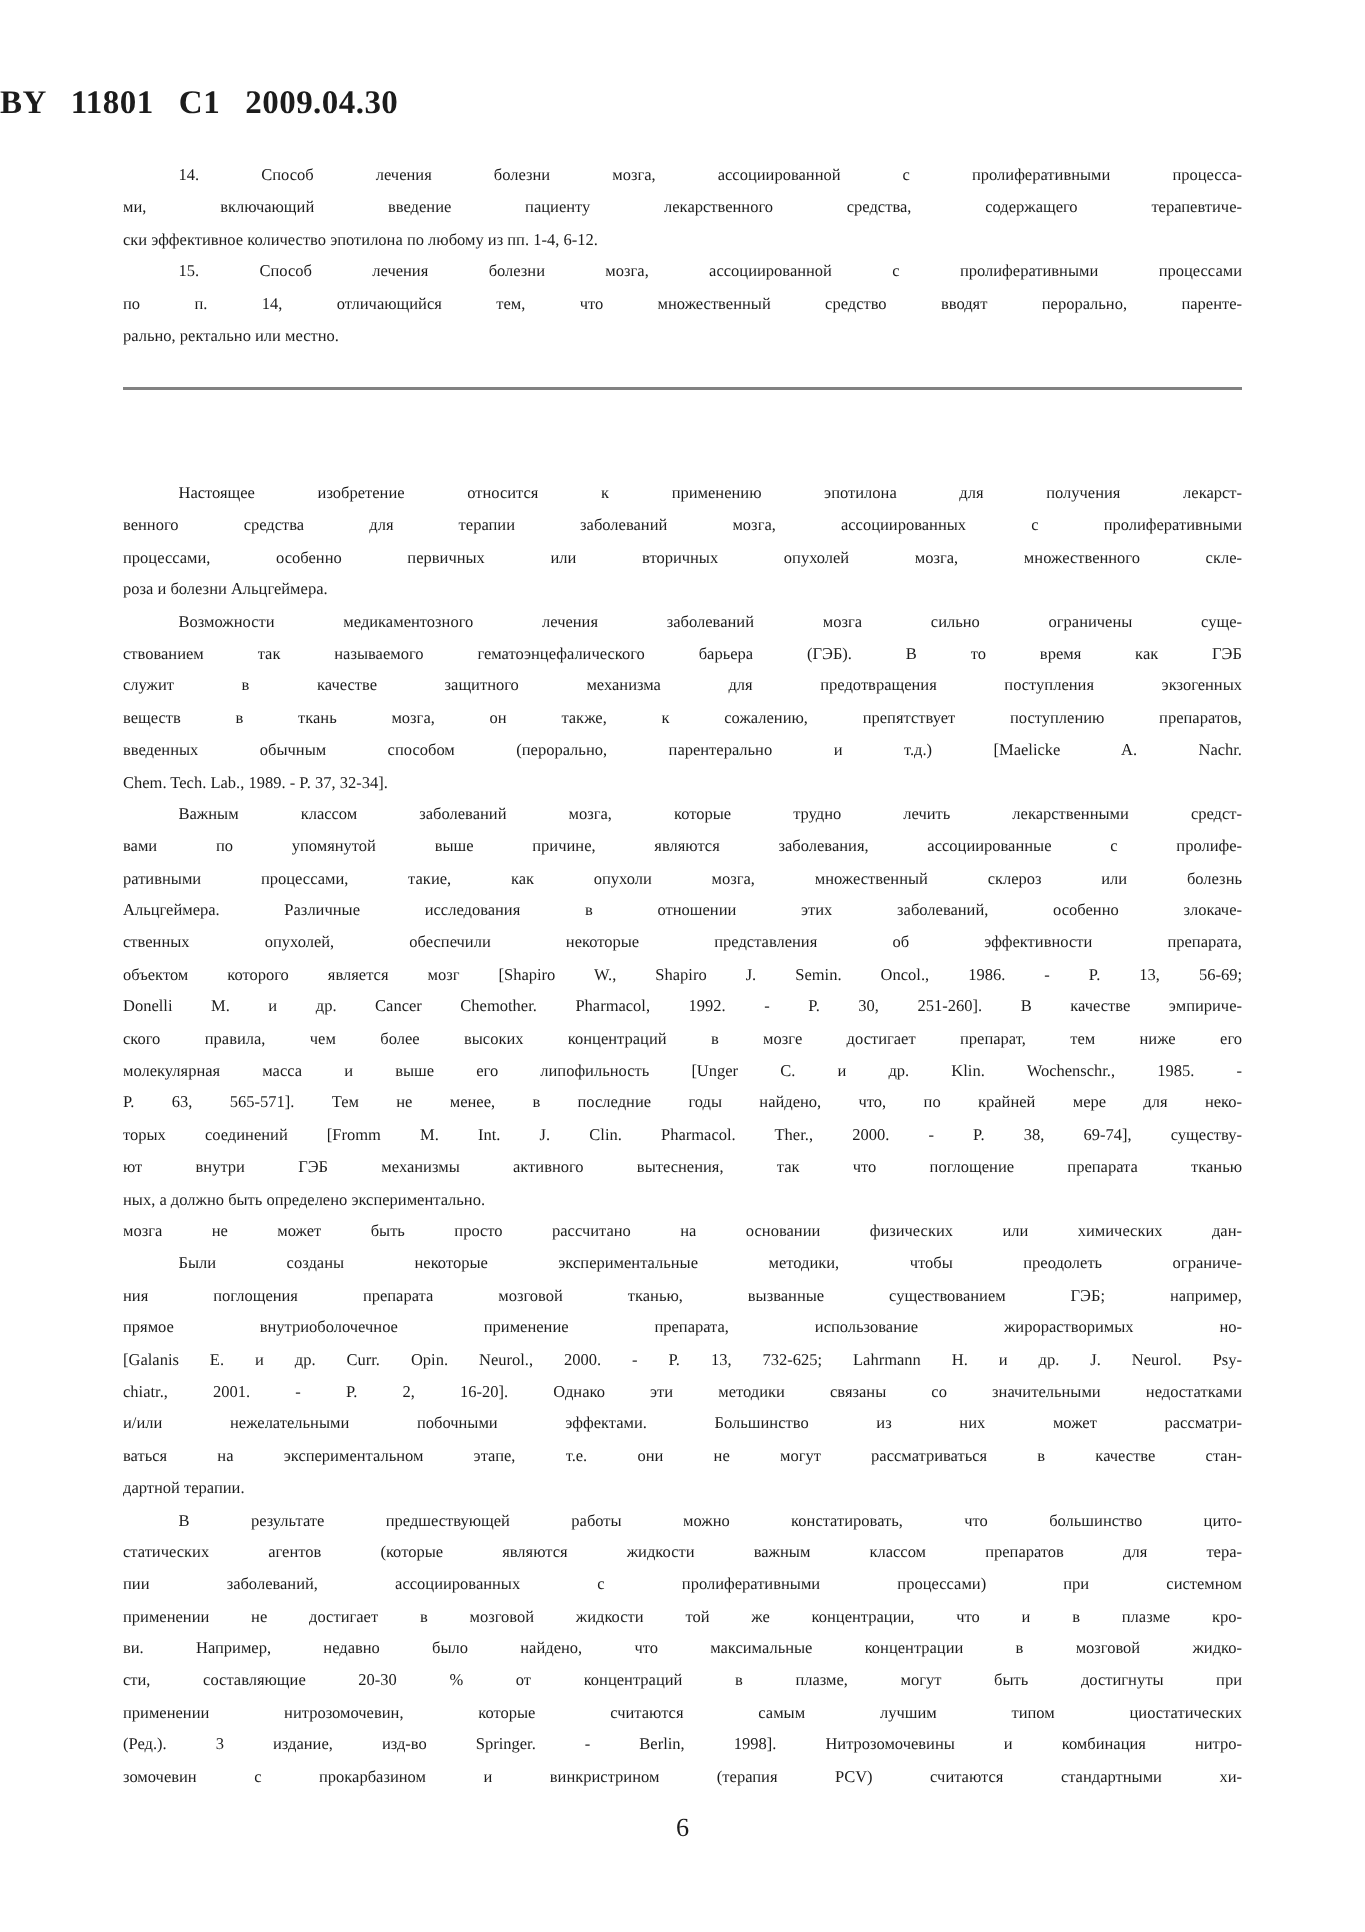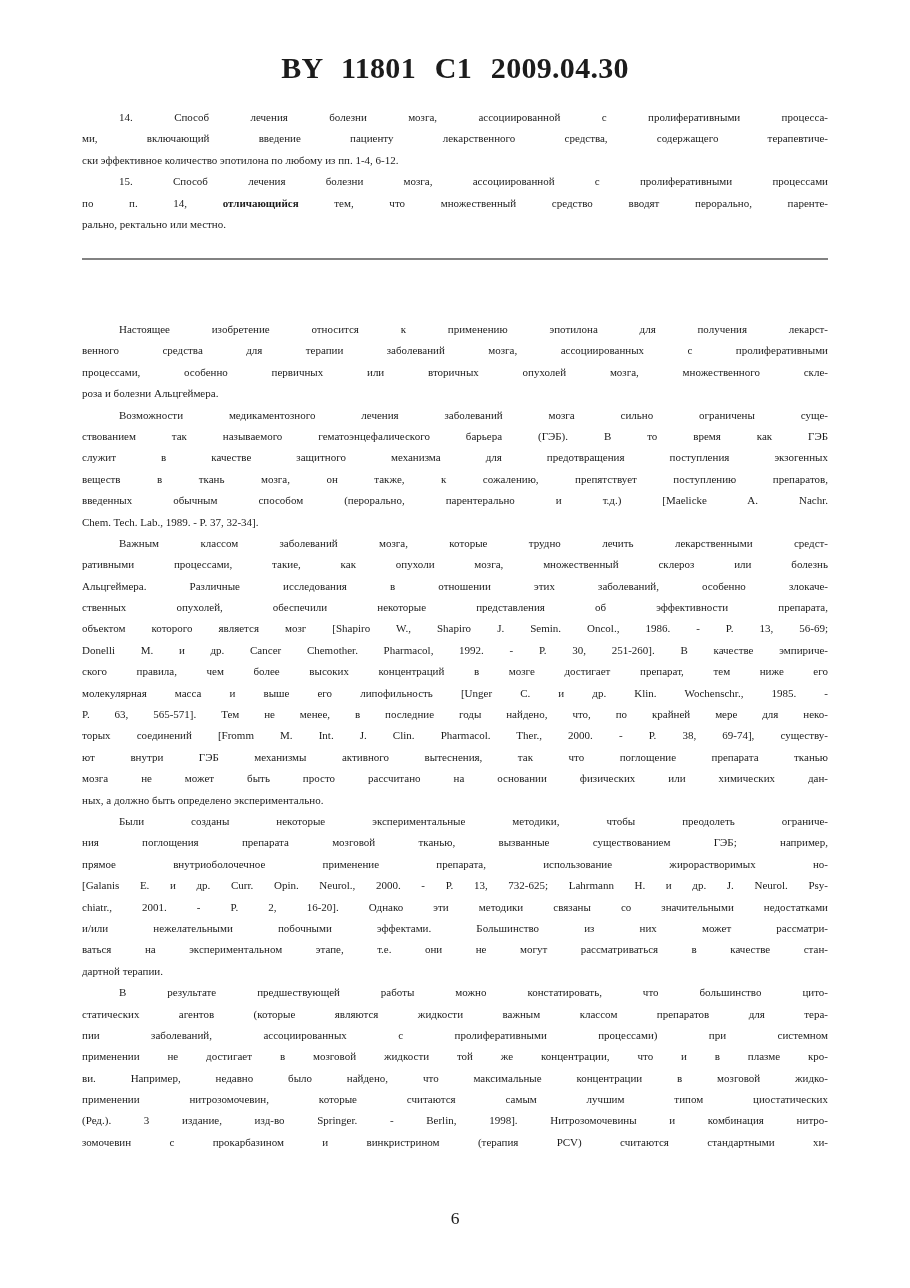--- a/index.html
+++ b/index.html
@@ -14,23 +14,22 @@
     background: #ffffff;
     font-family: "Liberation Serif", "DejaVu Serif", serif;
     color: #1c1c1c;
     overflow: hidden;
   }
   .header-title {
     position: absolute;
     top: 50px;
     left: 0;
     width: 910px;
-    text-align: center;
     font-weight: bold;
-    font-size: 30px;
+    font-size: 22px;
     line-height: 36px;
     word-spacing: 11px;
     letter-spacing: 0.3px;
   }
   .claims {
     position: absolute;
     top: 107px;
     left: 82px;
     width: 746px;
   }
@@ -56,21 +55,21 @@
     overflow: hidden;
     text-align: justify;
     text-align-last: justify;
     word-spacing: 1px;
   }
   .line.first { text-indent: 37px; }
   .line.last {
     text-align-last: left;
     word-spacing: normal;
   }
-  .b { font-weight: bold; }
+  .b { font-weight: normal; }
   .page-number {
     position: absolute;
     top: 1208px;
     left: 0;
     width: 910px;
     text-align: center;
     font-size: 17.5px;
   }
 </style>
 </head>
@@ -105,49 +104,51 @@
     <div>
       <div class="line first">Возможности медикаментозного лечения заболеваний мозга сильно ограничены суще-</div>
       <div class="line">ствованием так называемого гематоэнцефалического барьера (ГЭБ). В то время как ГЭБ</div>
       <div class="line">служит в качестве защитного механизма для предотвращения поступления экзогенных</div>
       <div class="line">веществ в ткань мозга, он также, к сожалению, препятствует поступлению препаратов,</div>
       <div class="line">введенных обычным способом (перорально, парентерально и т.д.) [Maelicke A. Nachr.</div>
       <div class="line last">Chem. Tech. Lab., 1989. - P. 37, 32-34].</div>
     </div>
     <div>
       <div class="line first">Важным классом заболеваний мозга, которые трудно лечить лекарственными средст-</div>
+      <div class="line">вами по упомянутой выше причине, являются заболевания, ассоциированные с пролифе-</div>
       <div class="line">ративными процессами, такие, как опухоли мозга, множественный склероз или болезнь</div>
       <div class="line">Альцгеймера. Различные исследования в отношении этих заболеваний, особенно злокаче-</div>
       <div class="line">ственных опухолей, обеспечили некоторые представления об эффективности препарата,</div>
       <div class="line">объектом которого является мозг [Shapiro W., Shapiro J. Semin. Oncol., 1986. - P. 13, 56-69;</div>
       <div class="line">Donelli M. и др. Cancer Chemother. Pharmacol, 1992. - P. 30, 251-260]. В качестве эмпириче-</div>
       <div class="line">ского правила, чем более высоких концентраций в мозге достигает препарат, тем ниже его</div>
       <div class="line">молекулярная масса и выше его липофильность [Unger C. и др. Klin. Wochenschr., 1985. -</div>
       <div class="line">P. 63, 565-571]. Тем не менее, в последние годы найдено, что, по крайней мере для неко-</div>
       <div class="line">торых соединений [Fromm M. Int. J. Clin. Pharmacol. Ther., 2000. - P. 38, 69-74], существу-</div>
       <div class="line">ют внутри ГЭБ механизмы активного вытеснения, так что поглощение препарата тканью</div>
+      <div class="line last">ных, а должно быть определено экспериментально.</div>
       <div class="line">мозга не может быть просто рассчитано на основании физических или химических дан-</div>
-      <div class="line last">ных, а должно быть определено экспериментально.</div>
     </div>
     <div>
       <div class="line first">Были созданы некоторые экспериментальные методики, чтобы преодолеть ограниче-</div>
       <div class="line">ния поглощения препарата мозговой тканью, вызванные существованием ГЭБ; например,</div>
       <div class="line">прямое внутриоболочечное применение препарата, использование жирорастворимых но-</div>
       <div class="line">[Galanis E. и др. Curr. Opin. Neurol., 2000. - P. 13, 732-625; Lahrmann H. и др. J. Neurol. Psy-</div>
       <div class="line">chiatr., 2001. - P. 2, 16-20]. Однако эти методики связаны со значительными недостатками</div>
       <div class="line">и/или нежелательными побочными эффектами. Большинство из них может рассматри-</div>
       <div class="line">ваться на экспериментальном этапе, т.е. они не могут рассматриваться в качестве стан-</div>
       <div class="line last">дартной терапии.</div>
     </div>
     <div>
       <div class="line first">В результате предшествующей работы можно констатировать, что большинство цито-</div>
       <div class="line">статических агентов (которые являются жидкости важным классом препаратов для тера-</div>
       <div class="line">пии заболеваний, ассоциированных с пролиферативными процессами) при системном</div>
       <div class="line">применении не достигает в мозговой жидкости той же концентрации, что и в плазме кро-</div>
       <div class="line">ви. Например, недавно было найдено, что максимальные концентрации в мозговой жидко-</div>
+      <div class="line">сти, составляющие 20-30 % от концентраций в плазме, могут быть достигнуты при</div>
       <div class="line">применении нитрозомочевин, которые считаются самым лучшим типом циостатических</div>
       <div class="line">(Ред.). 3 издание, изд-во Springer. - Berlin, 1998]. Нитрозомочевины и комбинация нитро-</div>
       <div class="line">зомочевин с прокарбазином и винкристрином (терапия PCV) считаются стандартными хи-</div>
     </div>
   </div>
 
   <div class="page-number">6</div>
 
 </div>
 

